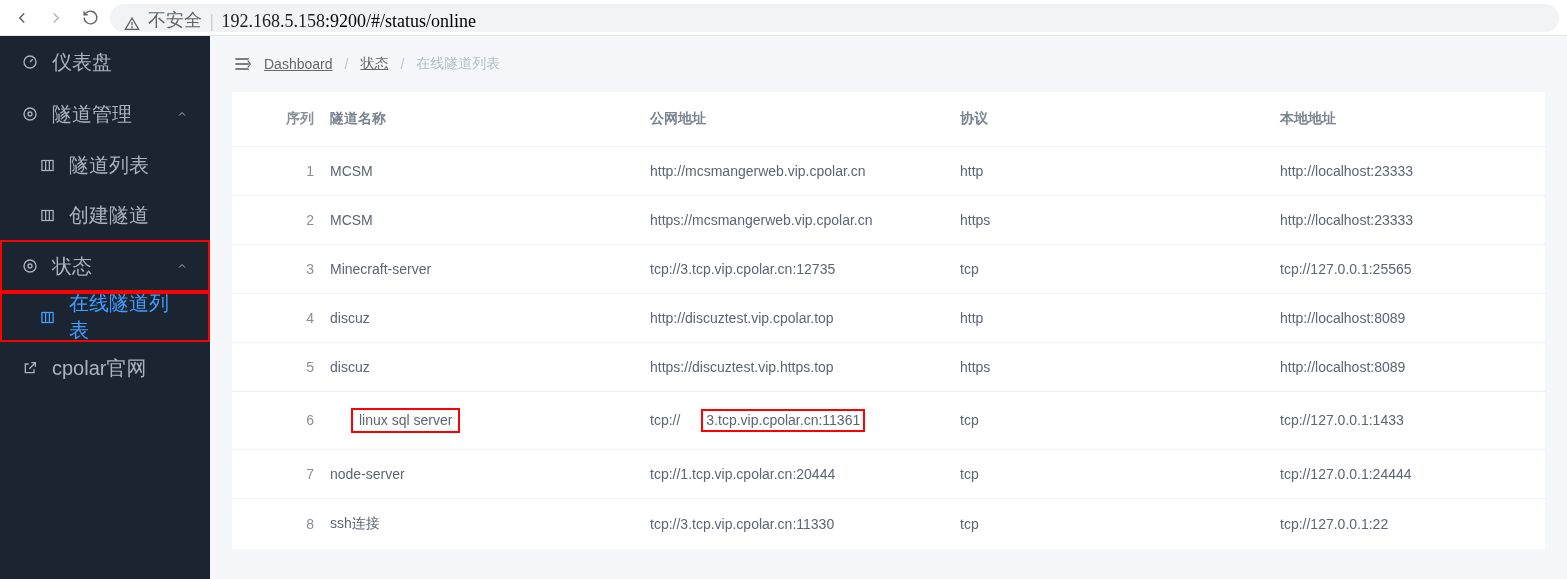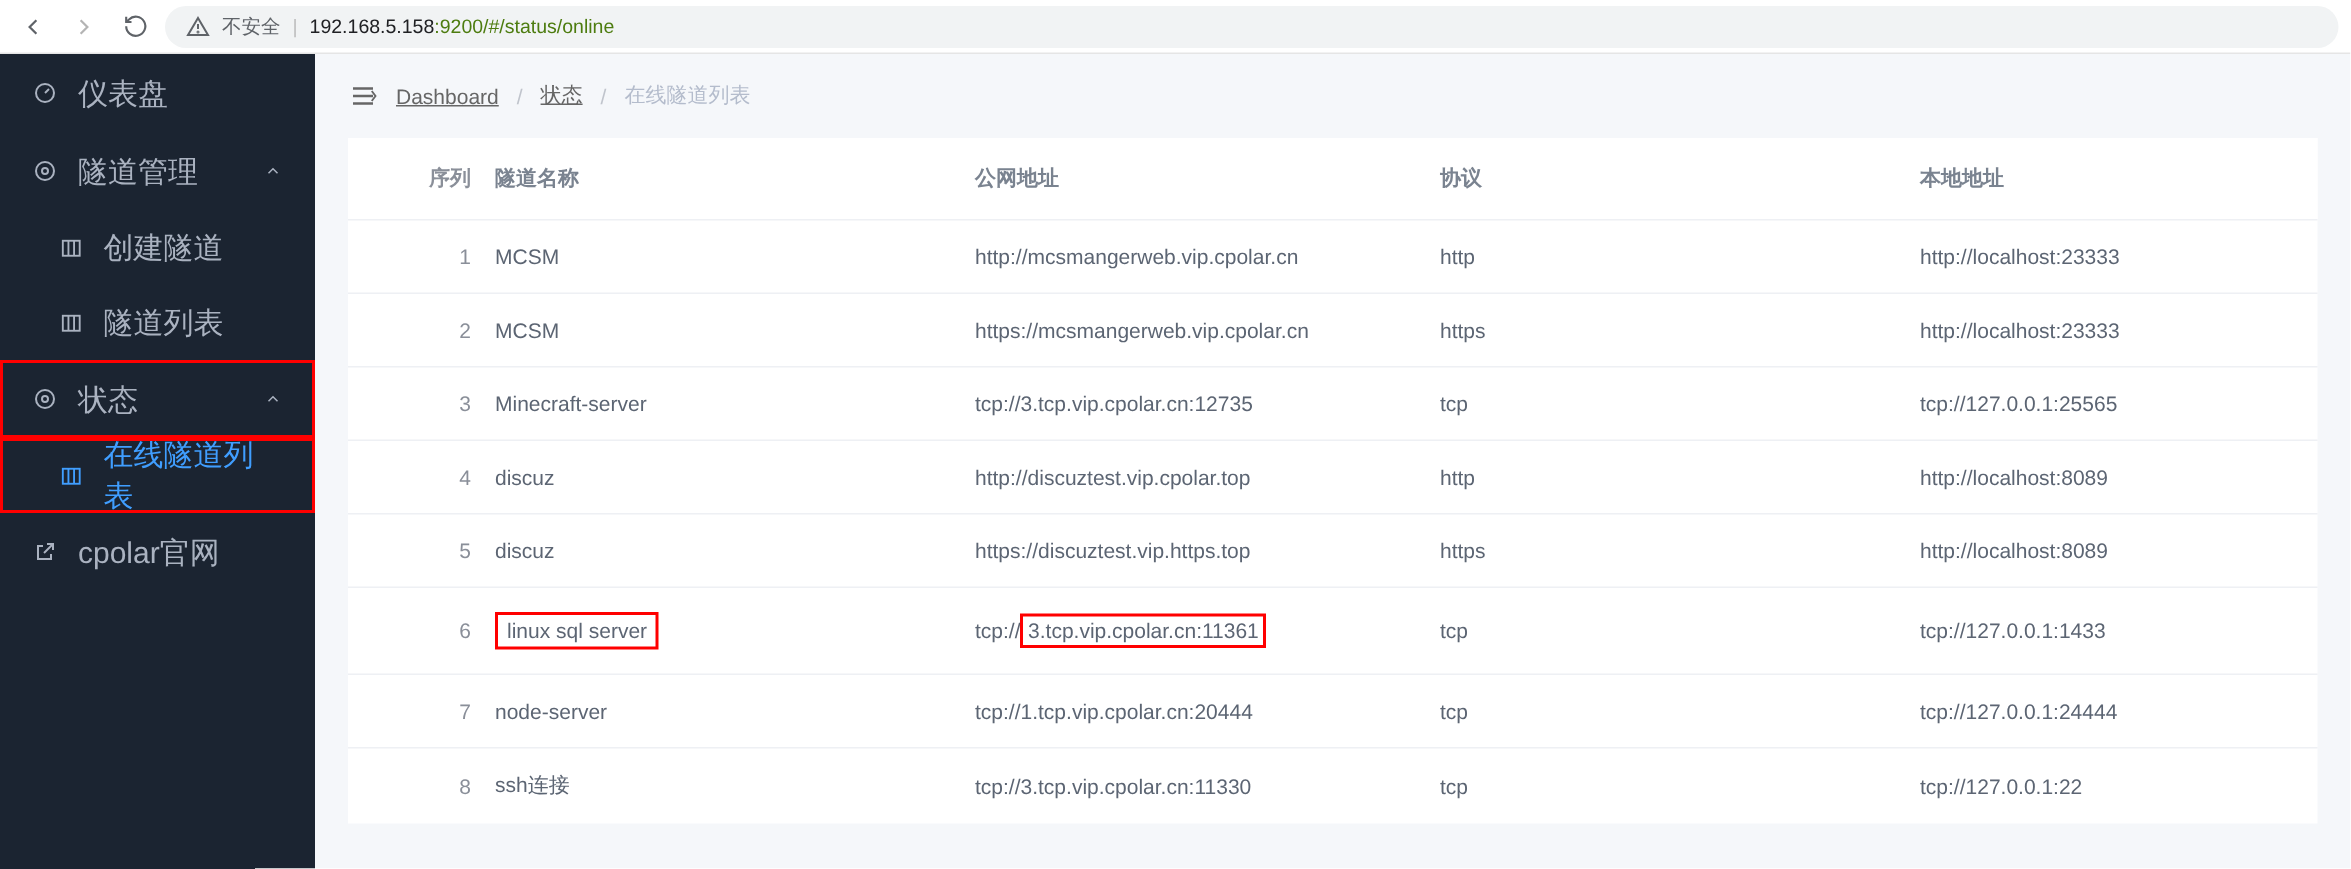--- a/index.html
+++ b/index.html
@@ -4,26 +4,26 @@
   <style>
     * { box-sizing: border-box; margin: 0; padding: 0; }
     body { font-family: -apple-system, "Helvetica Neue", Arial, "PingFang SC", "Microsoft YaHei", sans-serif; background: #fff; width: 1567px; height: 579px; overflow: hidden; }
 
     
     .chrome-bar { height: 36px; background: #fff; border-bottom: 1px solid #e5e5e5; display: flex; align-items: center; padding: 0 8px; }
     .chrome-nav { display: flex; align-items: center; gap: 6px; }
     .chrome-nav svg { stroke: #5f6368; }
     .chrome-nav .nav-btn { width: 28px; height: 28px; display: flex; align-items: center; justify-content: center; cursor: pointer; }
     .chrome-nav .nav-btn.disabled svg { stroke: #b4b4b4; }
-    .chrome-url { flex: 1; margin-left: 6px; height: 28px; background: #f1f3f4; border-radius: 14px; display: flex; align-items: center; padding: 0 14px; color: #5f6368; font-size: 13px; gap: 8px; }
+    .chrome-url { flex: 1; margin-left: 6px; height: 28px; background: #f1f3f4; border-radius: 14px; display: flex; align-items: flex-end; padding: 0 14px; color: #5f6368; font-size: 18px; gap: 8px; font-family: Liberation Serif, serif; }
     .chrome-url svg { flex-shrink: 0; }
     .chrome-url .insecure { color: #5f6368; }
     .chrome-url .sep { color: #bdbdbd; }
     .chrome-url .host { color: #202124; }
-    .chrome-url .extra { color: #4d7c0f; }
+    .chrome-url .extra { color: #000000; }
 
     
     .page { display: flex; height: calc(579px - 36px); }
 
     
     .sidebar { width: 210px; background: #1b2431; color: #aab2c0; flex-shrink: 0; height: 100%; }
     .side-item, .side-sub { display: flex; align-items: center; height: 52px; padding: 0 22px; gap: 14px; cursor: pointer; font-size: 20px; }
     .side-sub { padding-left: 40px; height: 50px; }
     .side-item .label, .side-sub .label { flex: 1; }
     .side-item svg.arrow { width: 12px; height: 12px; }
@@ -41,21 +41,21 @@
     table { width: 100%; border-collapse: collapse; font-size: 14px; }
     thead th { text-align: left; font-weight: 600; color: #7a8390; padding: 18px 8px; background: #fff; }
     tbody td { padding: 16px 8px; color: #5c6573; border-top: 1px solid #eef0f4; white-space: nowrap; }
     th.col-seq, td.col-seq { width: 90px; text-align: right; color: #8a8f99; }
     th.col-name, td.col-name { width: 320px; }
     th.col-url, td.col-url { width: 310px; }
     th.col-proto, td.col-proto { width: 320px; }
     th.col-local, td.col-local { }
     thead th:first-child, tbody td:first-child { padding-left: 30px; }
 
-    .cell-hl { border: 2px solid #ff0000; padding: 2px 6px; display: inline-block; line-height: 1.2; }
+    .cell-hl { border: 2px solid #ff0000; padding: 2px 6px; display: inline-block; line-height: 1.2; margin-left: 21px; }
     .cell-hl.tight { padding: 1px 3px; }
 
     svg { display: block; }
   </style>
 </head>
 <body>
 
 <div class="chrome-bar">
   <div class="chrome-nav">
     <div class="nav-btn">
@@ -106,29 +106,29 @@
       <svg class="arrow" viewBox="0 0 24 24" fill="none" stroke="#aab2c0" stroke-width="2">
           <path d="M6 15l6-6 6 6"></path>
         </svg>
     </div>
     <div class="side-sub">
       <svg width="15" height="15" viewBox="0 0 24 24" fill="none" stroke="#aab2c0" stroke-width="2">
           <rect x="3" y="4" width="18" height="16"></rect>
           <line x1="9" y1="4" x2="9" y2="20"></line>
           <line x1="15" y1="4" x2="15" y2="20"></line>
         </svg>
-      <span class="label">创建隧道</span>
+      <span class="label">隧道列表</span>
     </div>
     <div class="side-sub">
       <svg width="15" height="15" viewBox="0 0 24 24" fill="none" stroke="#aab2c0" stroke-width="2">
           <rect x="3" y="4" width="18" height="16"></rect>
           <line x1="9" y1="4" x2="9" y2="20"></line>
           <line x1="15" y1="4" x2="15" y2="20"></line>
         </svg>
-      <span class="label">隧道列表</span>
+      <span class="label">创建隧道</span>
     </div>
     <div class="side-item hl-red">
       <svg width="16" height="16" viewBox="0 0 24 24" fill="none" stroke="#aab2c0" stroke-width="2">
           <circle cx="12" cy="12" r="9"></circle>
           <circle cx="12" cy="12" r="3"></circle>
         </svg>
       <span class="label">状态</span>
       <svg class="arrow" viewBox="0 0 24 24" fill="none" stroke="#aab2c0" stroke-width="2">
           <path d="M6 15l6-6 6 6"></path>
         </svg>

